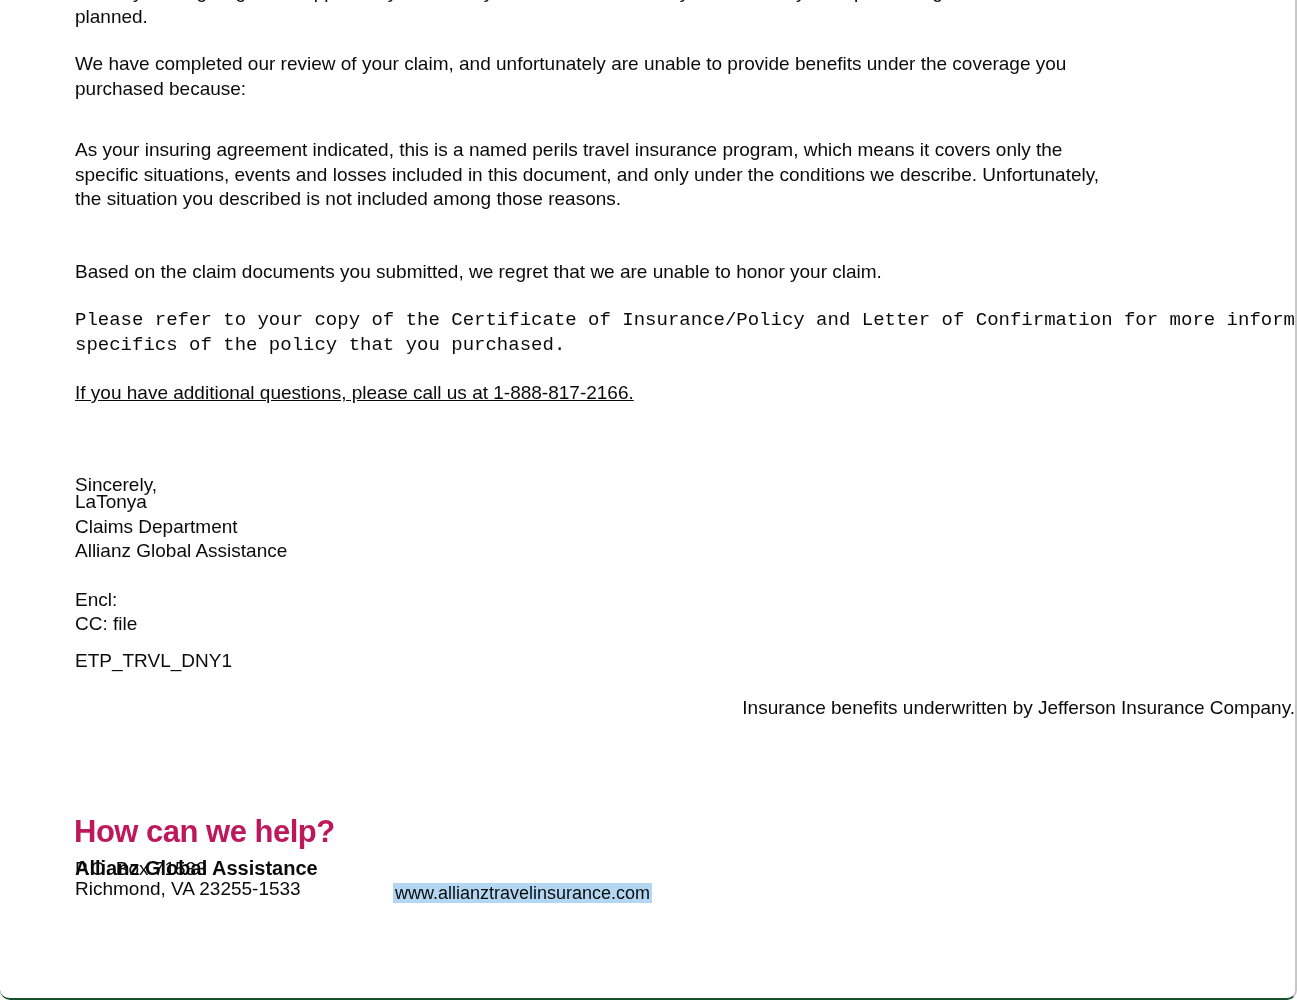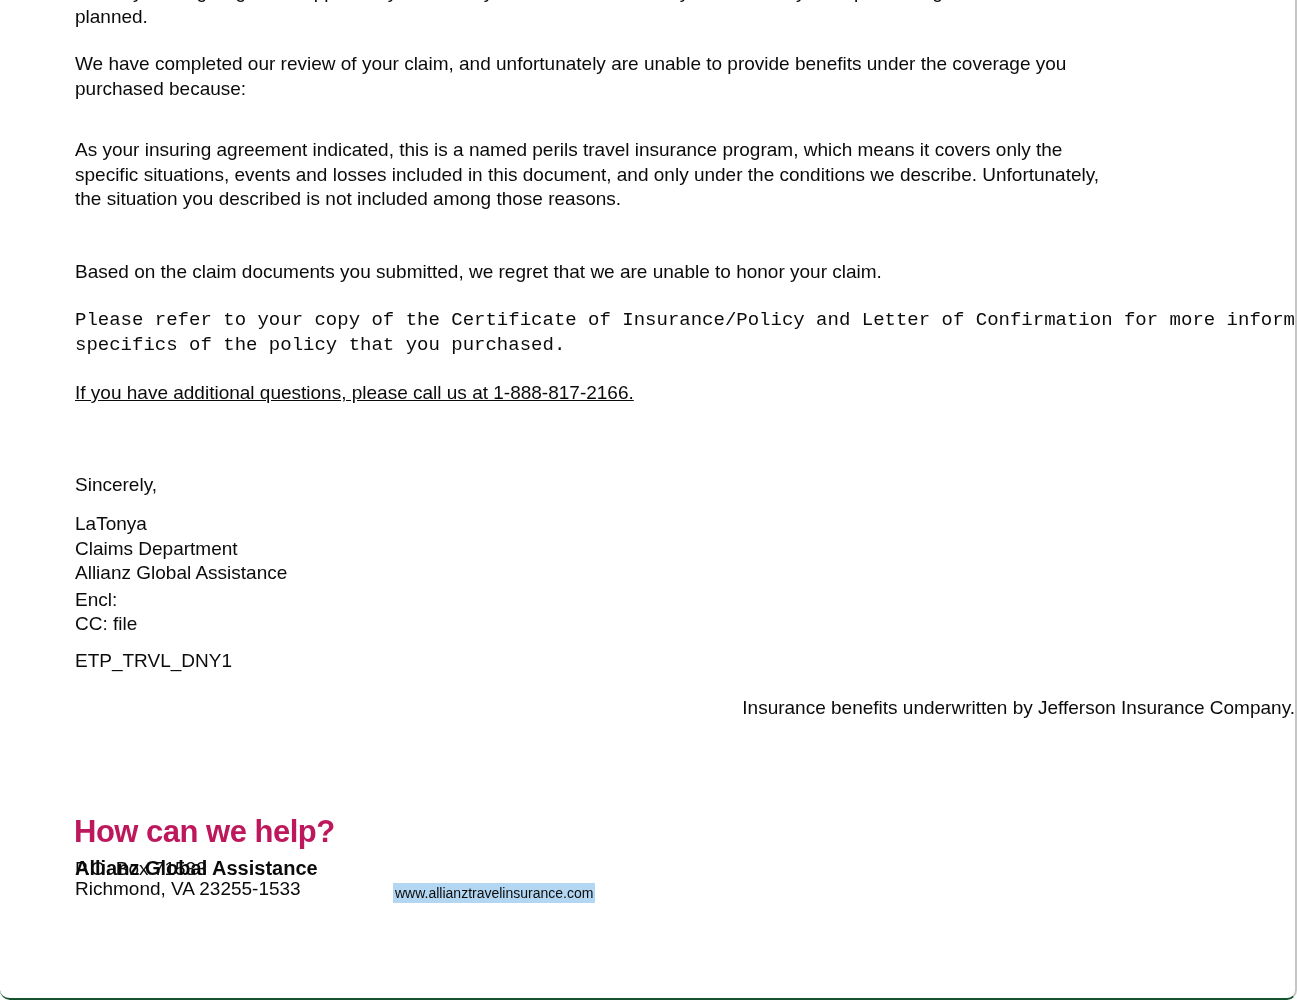--- a/index.html
+++ b/index.html
@@ -28,21 +28,21 @@
     white-space: pre;
     color: #0b0b0b;
   }
   .intro          { top: -20px; }
   .p-review       { top: 52px; }
   .p-named-perils { top: 138px; }
   .p-regret       { top: 260px; }
   .p-refer        { top: 308px; font-family: Liberation Mono, monospace; }
   .p-questions    { top: 381px; text-decoration: underline; }
   .closing        { top: 455px; margin-top: 18px; }
-  .signature      { top: 512px; }
+  .signature      { top: 490px; }
   .encl           { top: 588px; }
   .cc             { top: 612px; font-weight: normal; }
   .form-code      { top: 649px; }
   .underwriter {
     position: absolute;
     left: 0;
     right: 0;
     top: 696px;
     text-align: right;
     font-size: 19px;
@@ -72,21 +72,21 @@
     left: 75px;
     top: 859px;
     font-size: 19px;
     line-height: 19.5px;
     white-space: pre;
   }
   .footer-url {
     position: absolute;
     left: 393px;
     top: 883px;
-    font-size: 14px;
+    font-size: 18px;
     line-height: 20px;
     padding: 0 2px;
     background: #b3d7f3;
     color: #0b0b0b;
     text-decoration: none;
     white-space: pre;
     cursor: pointer;
   }
 </style>
 </head>

